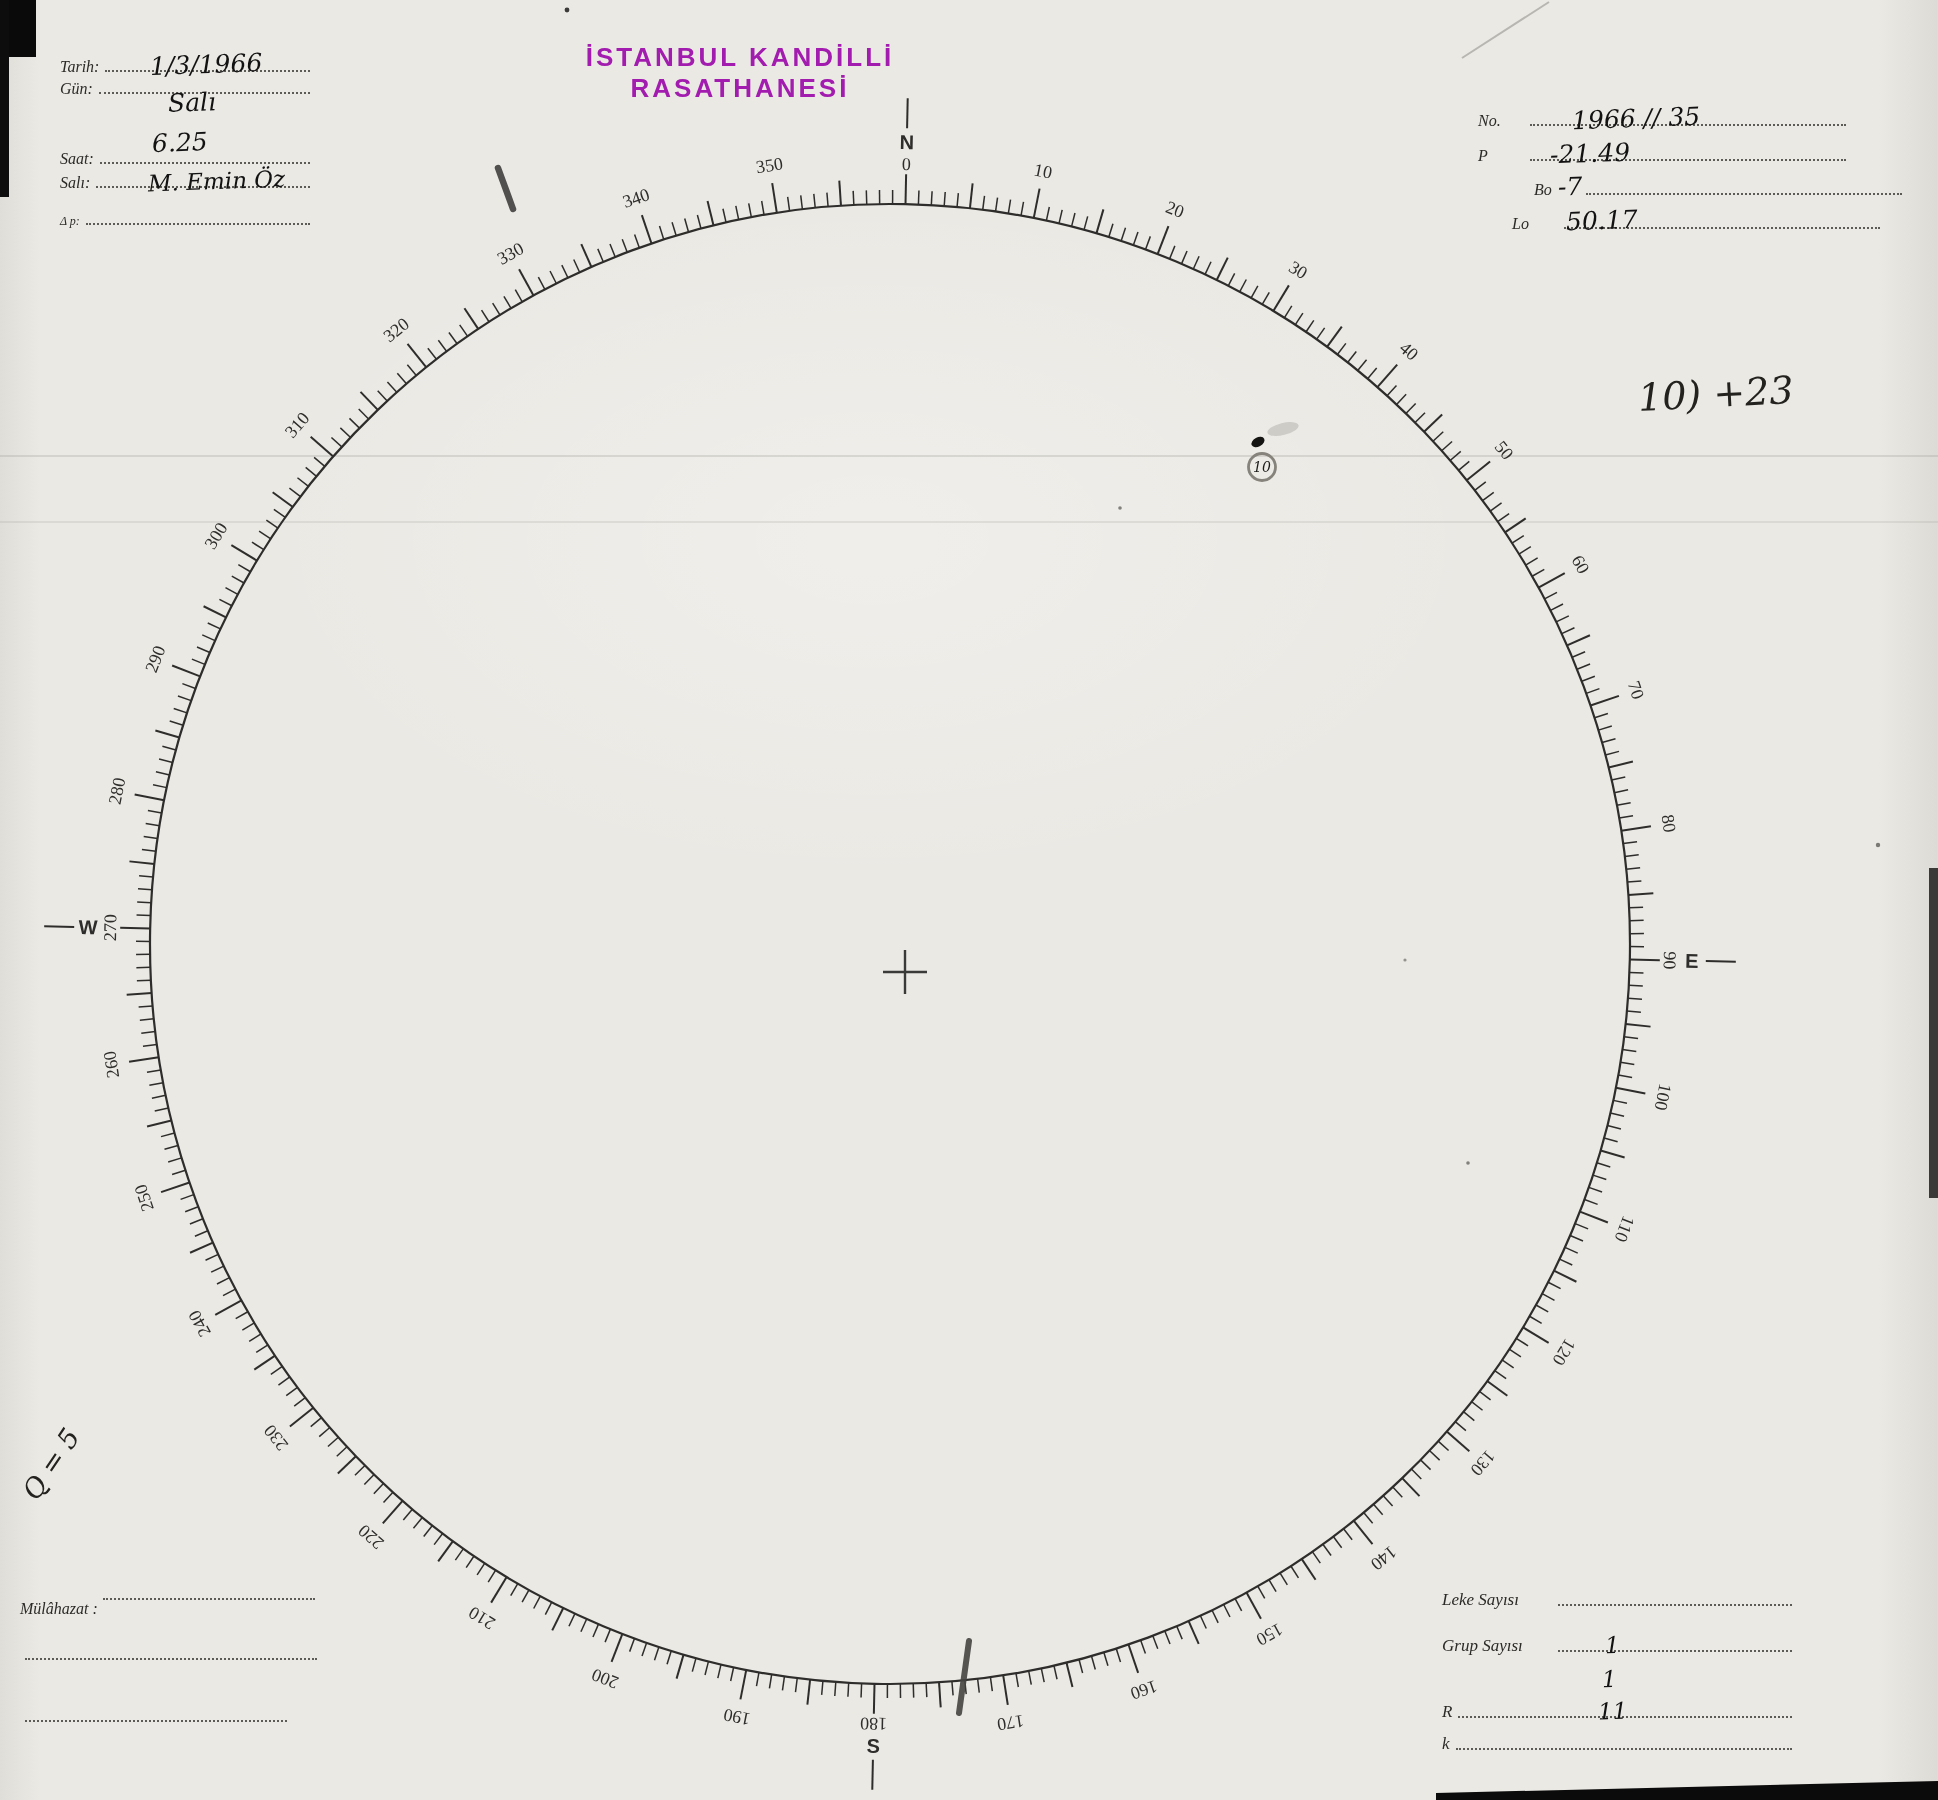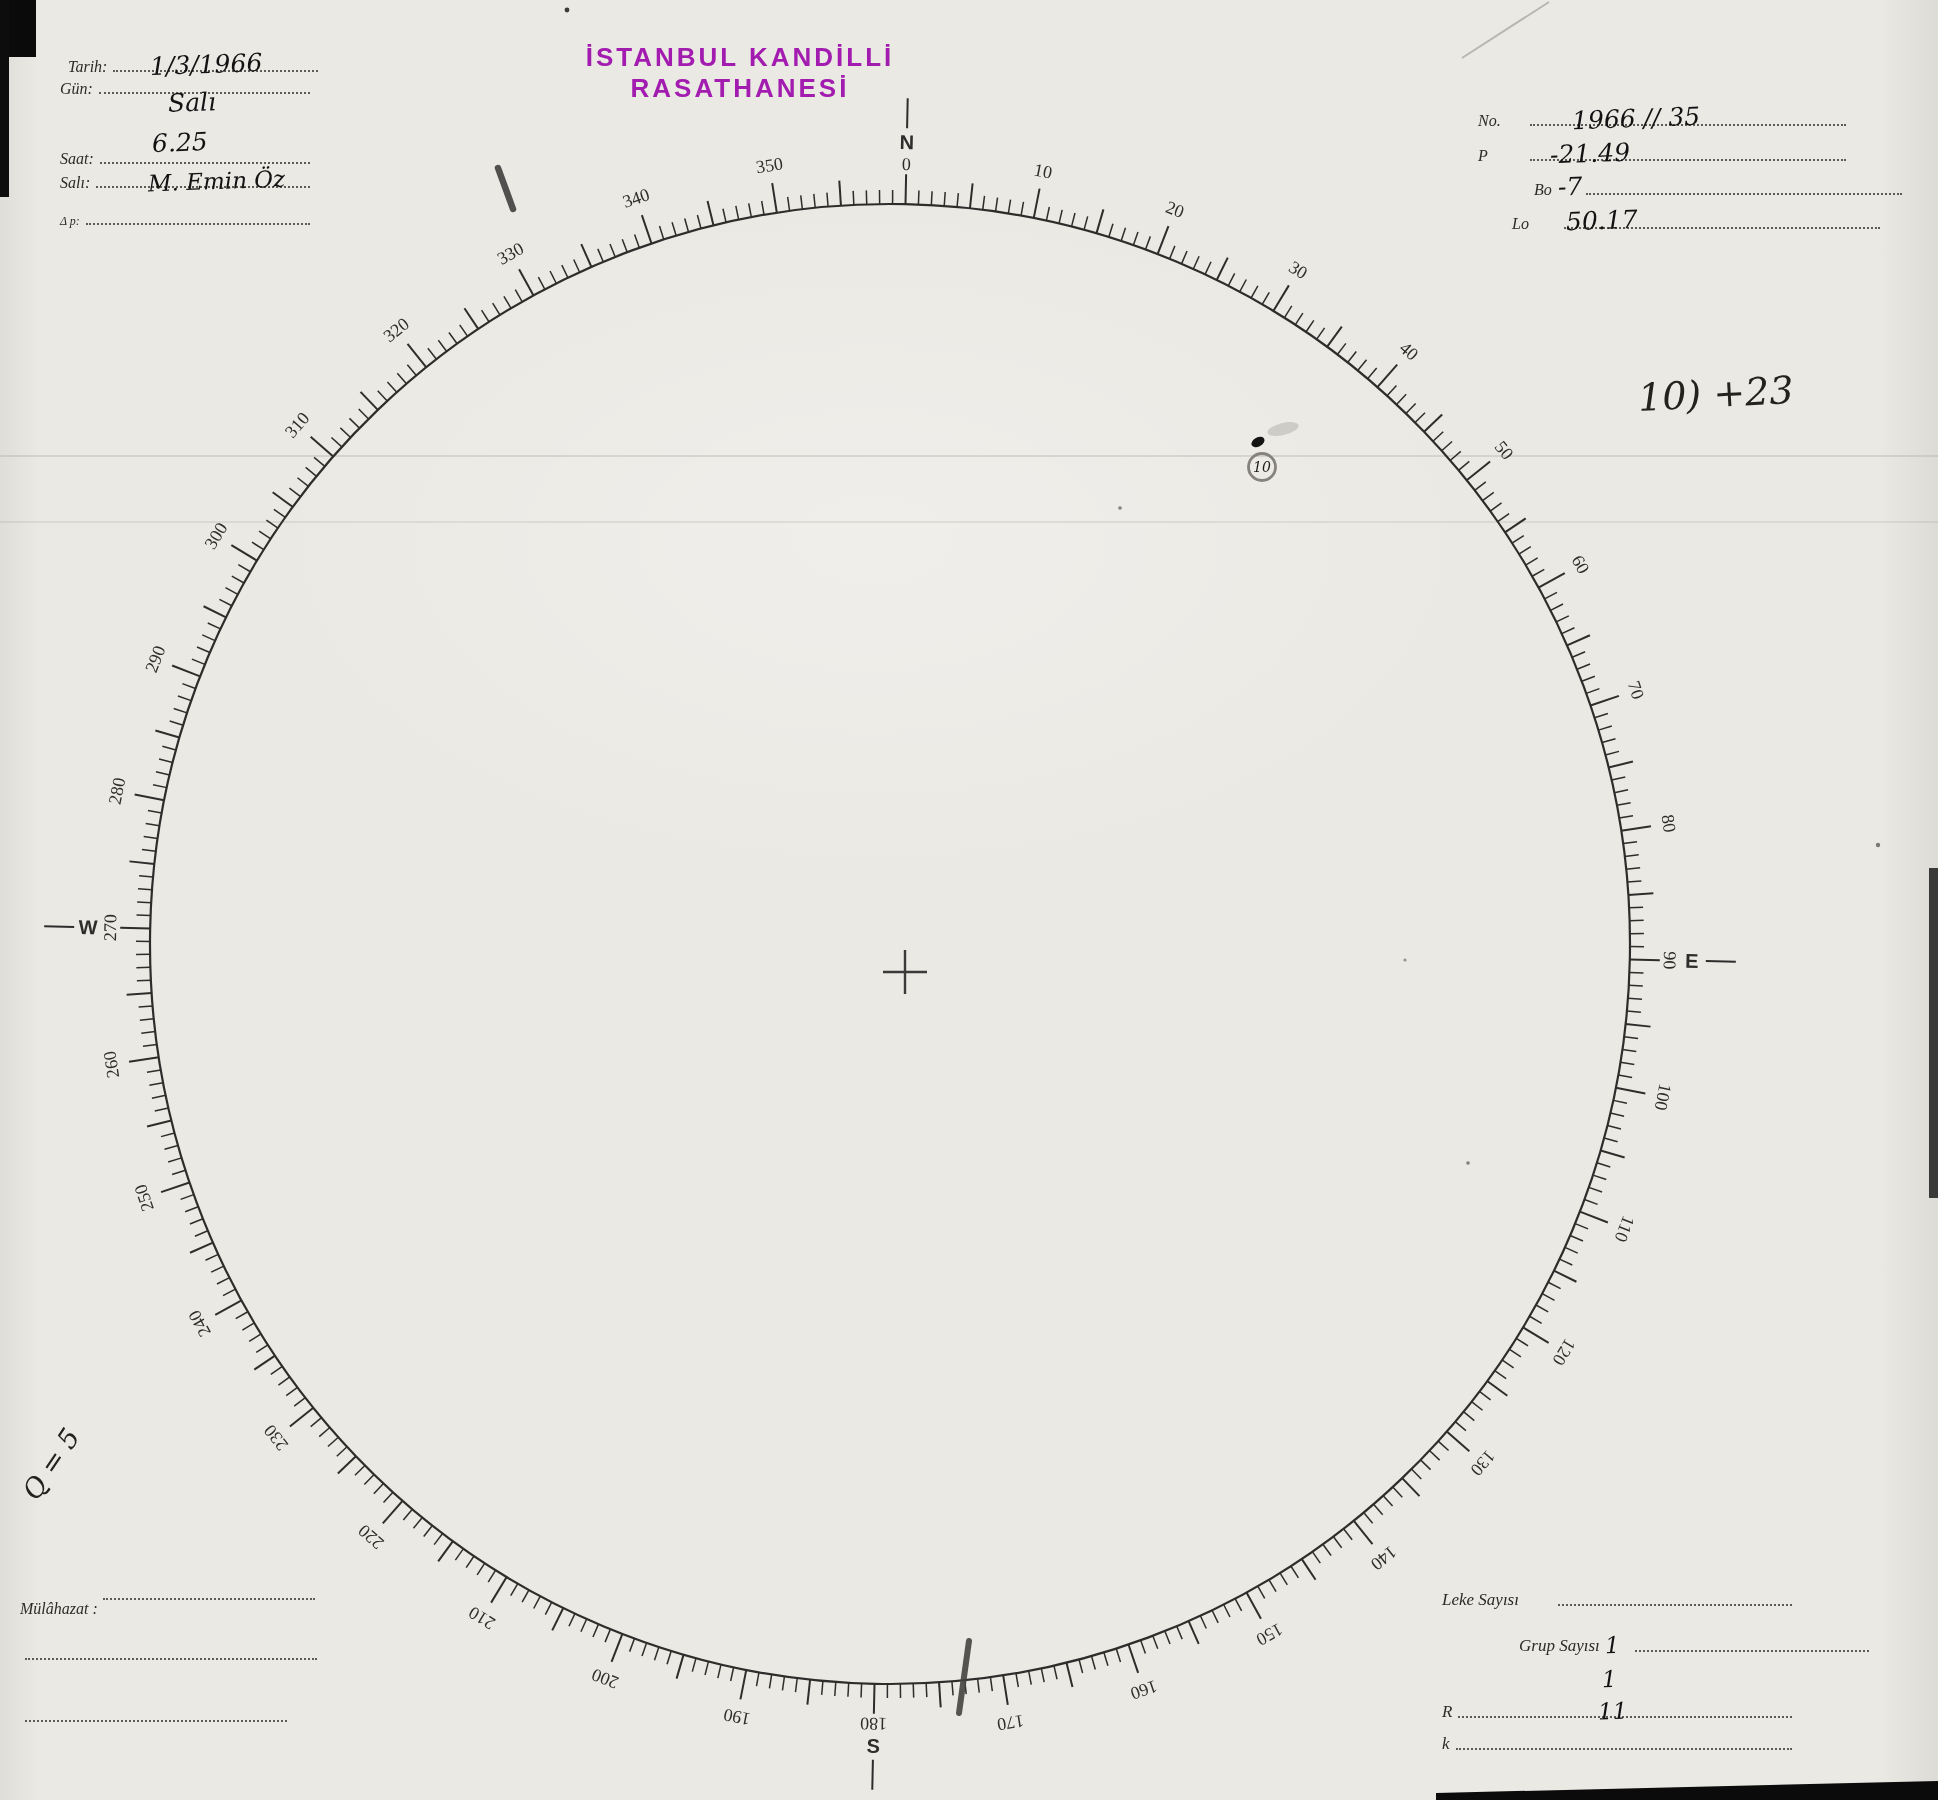--- a/index.html
+++ b/index.html
@@ -45,21 +45,21 @@
 </head>
 <body>
 
 <div class="paper-shade"></div>
 <div class="fold" style="top:455px;opacity:.28"></div>
 <div class="fold" style="top:521px;opacity:.20"></div>
 
 <div class="title">İSTANBUL KANDİLLİ RASATHANESİ</div>
 
 <div>
-  <div class="frow" style="left:68px;top:58px;width:250px">
+  <div class="frow" style="left:60px;top:58px;width:250px">
     <span class="flabel">Tarih:</span>
       <span class="dots"></span>
   </div>
   <div class="hw big" style="left:150px;top:50px">1/3/1966</div>
 
   <div class="frow" style="left:60px;top:80px;width:250px">
     <span class="flabel">Gün:</span>
       <span class="dots"></span>
   </div>
   <div class="hw big" style="left:168px;top:88px">Salı</div>
@@ -118,21 +118,21 @@
     </div>
   <div class="frow" style="left:25px;top:1658px;width:292px">
       <span class="dots"></span>
     </div>
   <div class="frow" style="left:25px;top:1720px;width:262px">
       <span class="dots"></span>
     </div>
 </div>
 
 <div>
-  <div class="frow" style="left:1519px;top:1636px;width:350px">
+  <div class="frow" style="left:1442px;top:1636px;width:350px">
     <span class="flabel" style="width:110px;font-size:17px">Grup Sayısı</span>
       <span class="dots"></span>
   </div>
   <div class="hw med" style="left:1605px;top:1632px">1</div>
 
   <div class="frow" style="left:1442px;top:1590px;width:350px">
     <span class="flabel" style="width:110px;font-size:17px">Leke Sayısı</span>
       <span class="dots"></span>
   </div>
   <div class="hw med" style="left:1602px;top:1666px">1</div>

